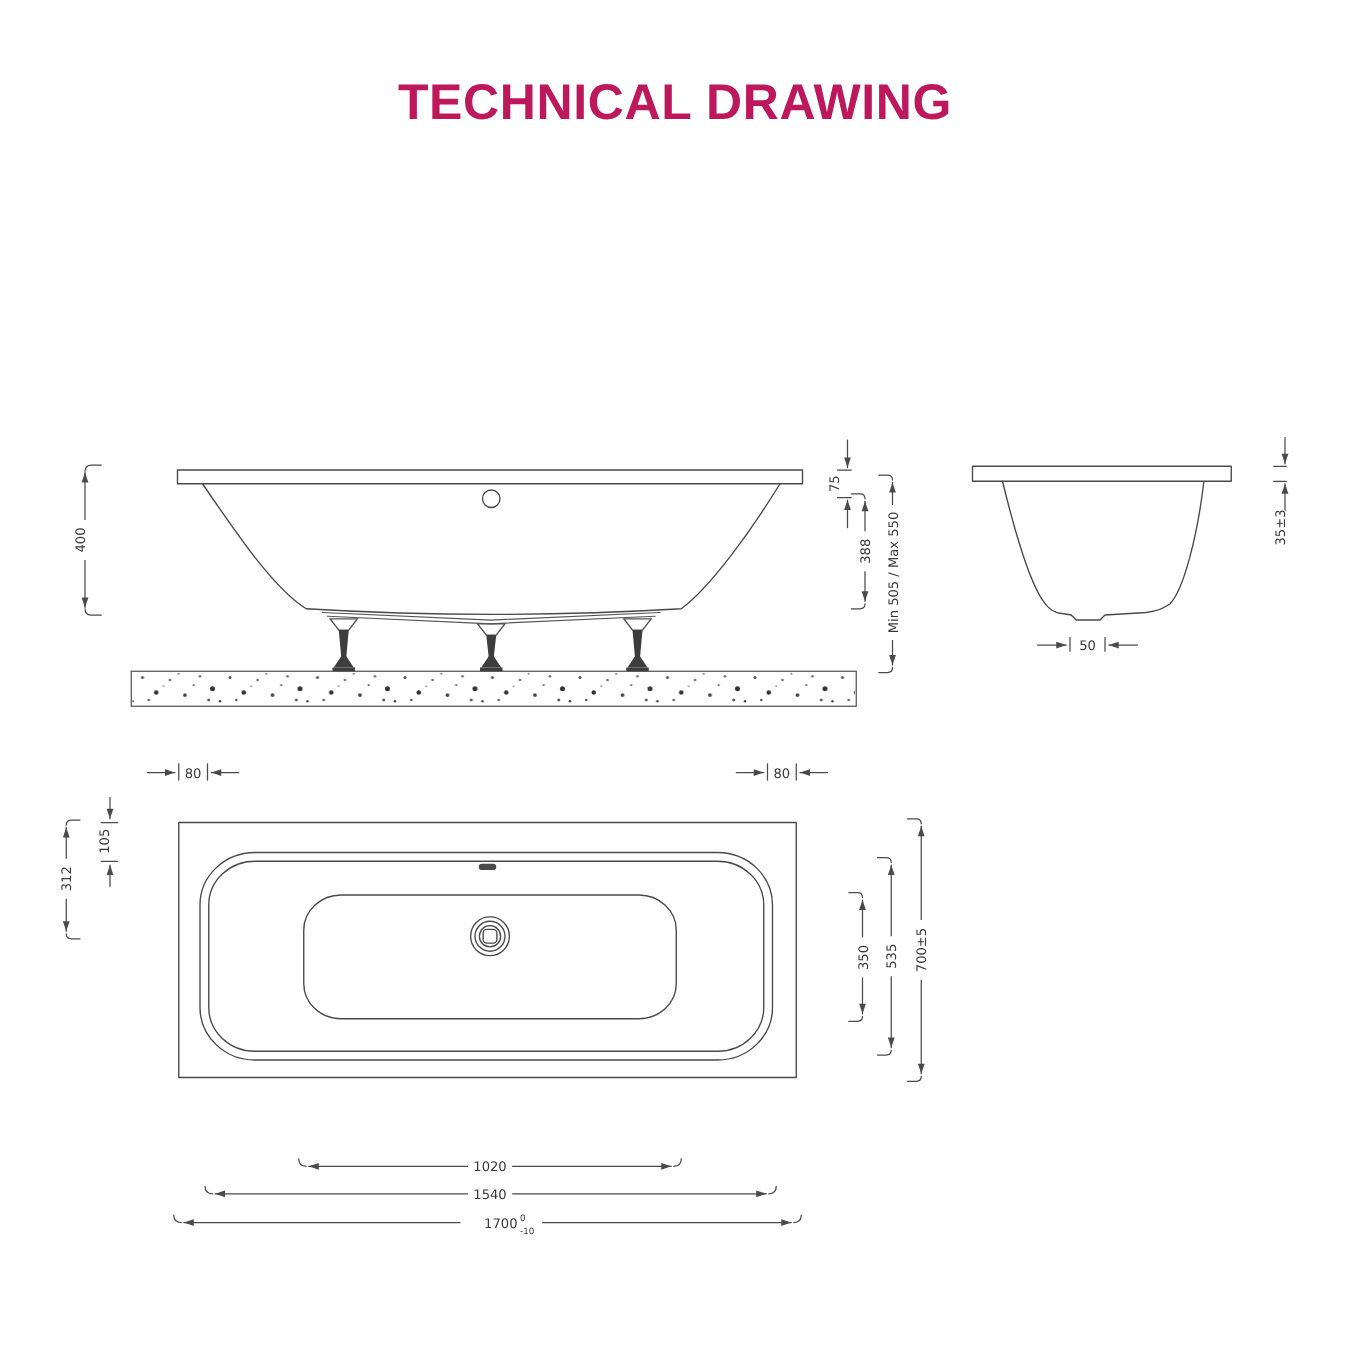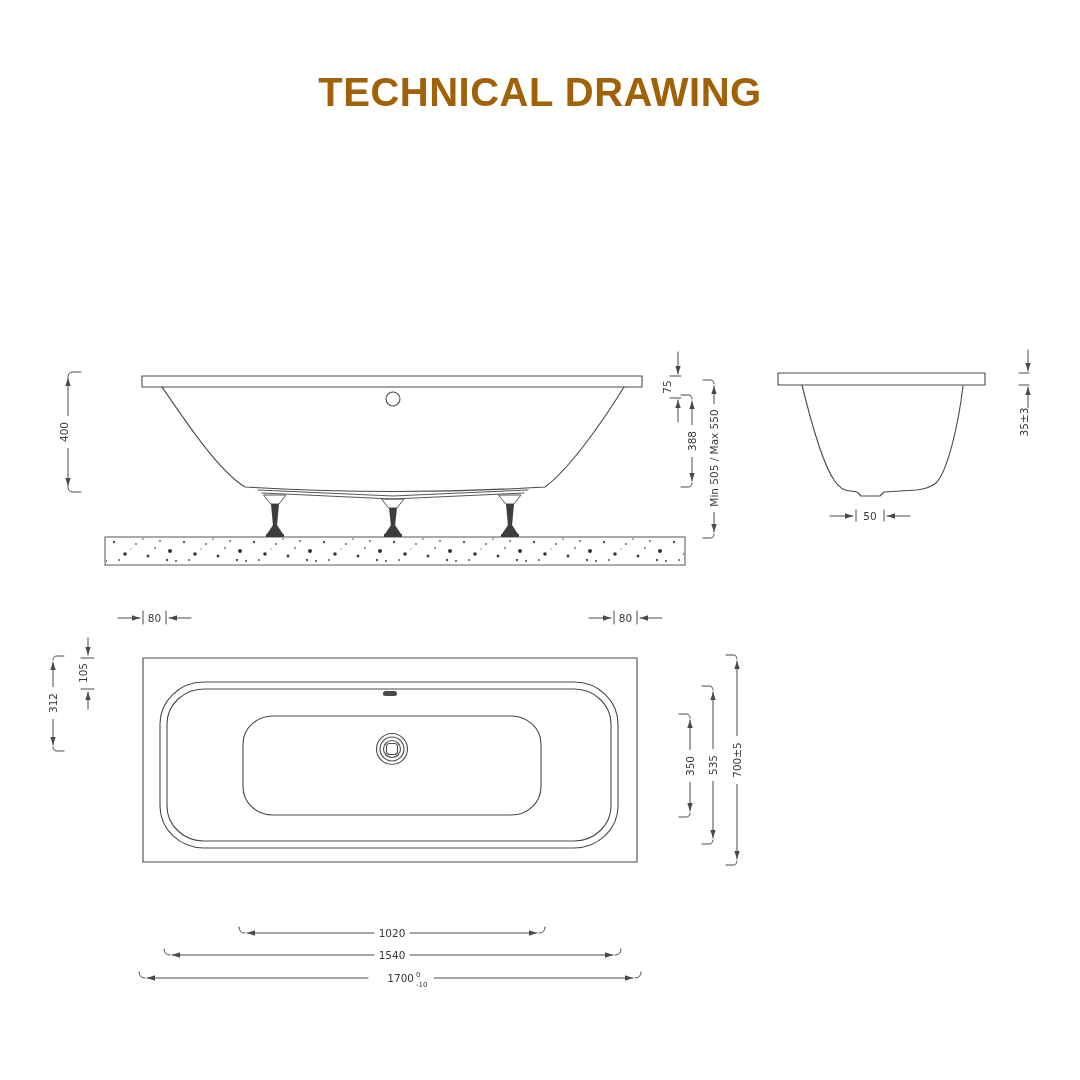--- a/index.html
+++ b/index.html
@@ -1,20 +1,20 @@
 <!DOCTYPE html>
 <html><head>
 <meta charset="utf-8">
 <style>
   html,body{margin:0;padding:0;background:#ffffff;}
   .canvas{position:relative;width:1080px;height:1080px;background:#ffffff;overflow:hidden;
           font-family:"DejaVu Sans",sans-serif;}
   .title{position:absolute;left:0;top:60px;width:1080px;text-align:center;
          font-family:"Liberation Sans",sans-serif;font-weight:700;font-size:40px;
-         letter-spacing:.5px;color:#a16207;margin-top:10px;}
+         letter-spacing:.5px;color:#be185d;}
   svg{position:absolute;overflow:visible;}
   #side-view{left:40px;top:340px;}
   #end-view{left:760px;top:340px;}
   #plan-view{left:30px;top:600px;}
   .ln{stroke:#4a4a4a;stroke-width:1.1;fill:none;stroke-linecap:round;stroke-linejoin:round;}
   .ln2{stroke:#555555;stroke-width:1;fill:none;stroke-linecap:round;}
   .dim{stroke:#4a4a4a;stroke-width:1;fill:none;stroke-linecap:round;}
   .dimtxt{fill:#383838;font-size:10.5px;font-family:"DejaVu Sans",sans-serif;}
   .dimtxt-s{fill:#383838;font-size:7px;font-family:"DejaVu Sans",sans-serif;}
   .solid{fill:#3d3d3d;stroke:none;}

